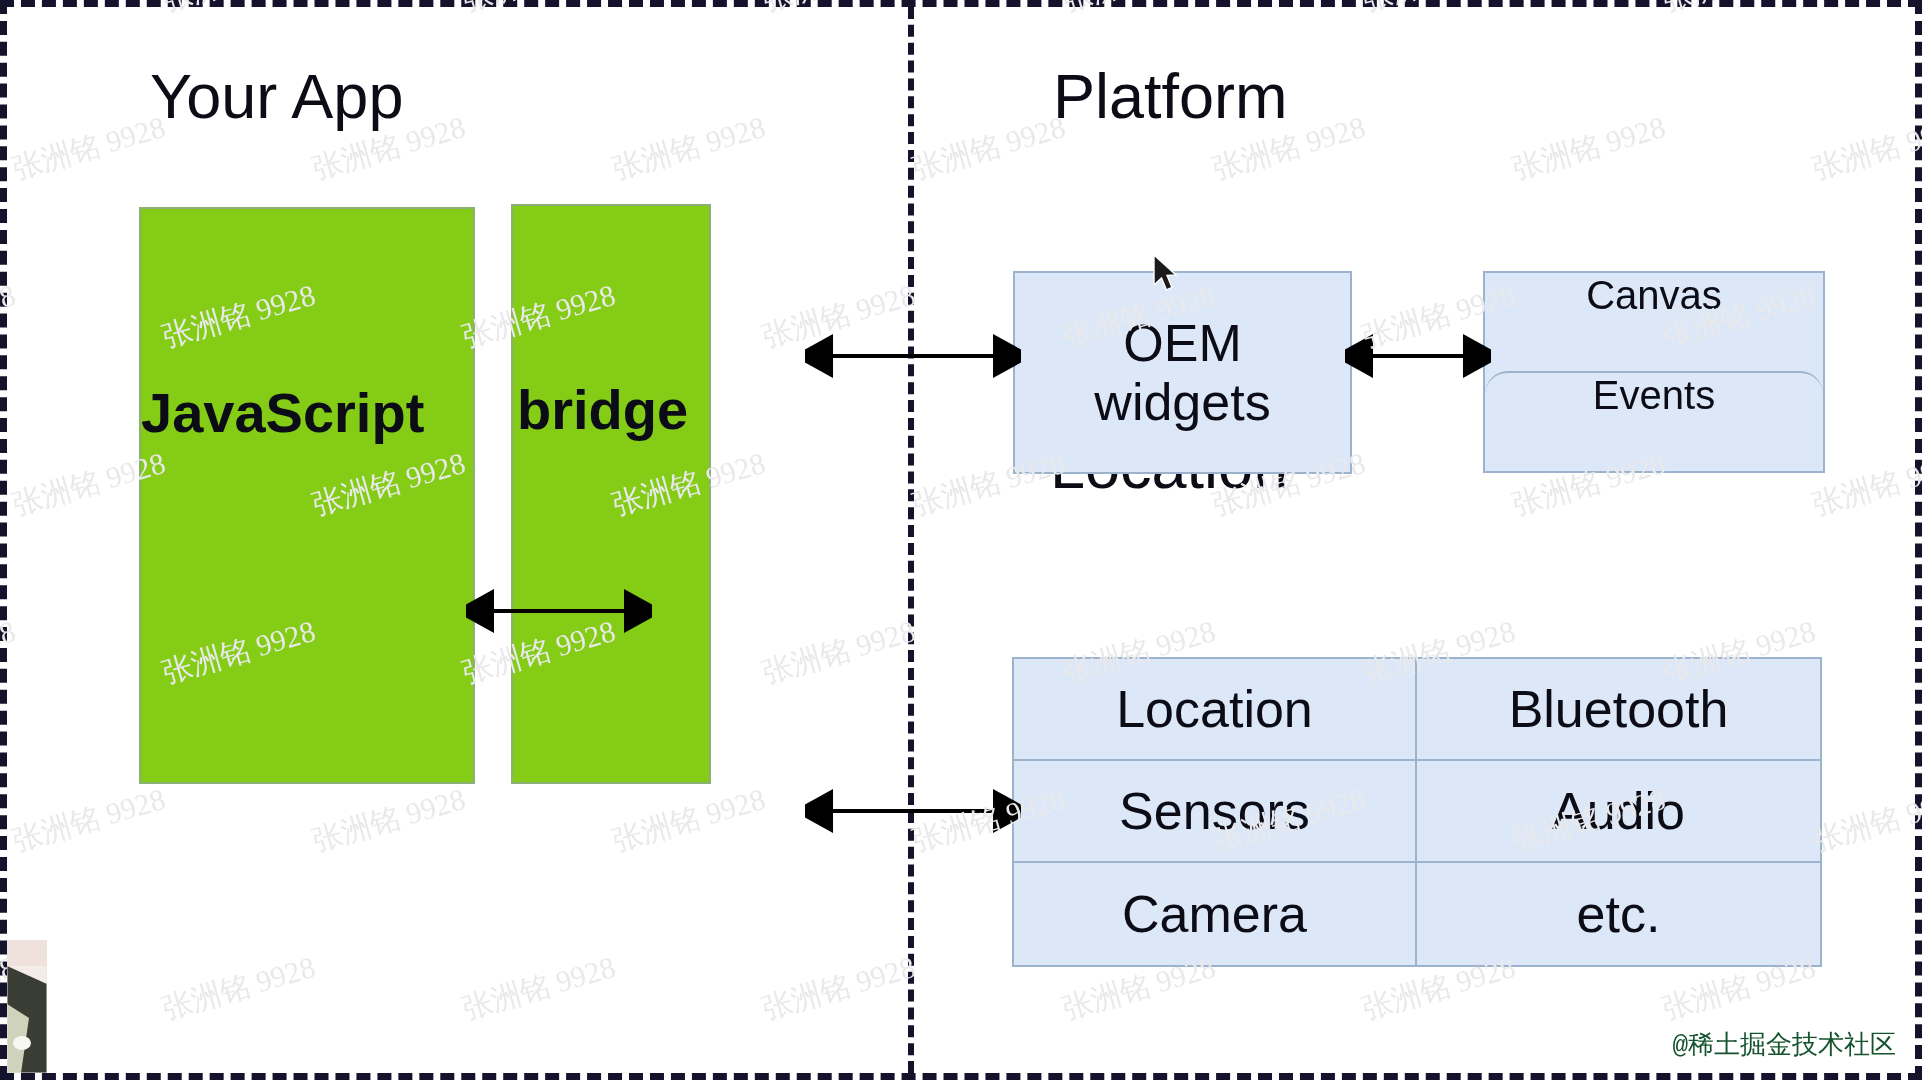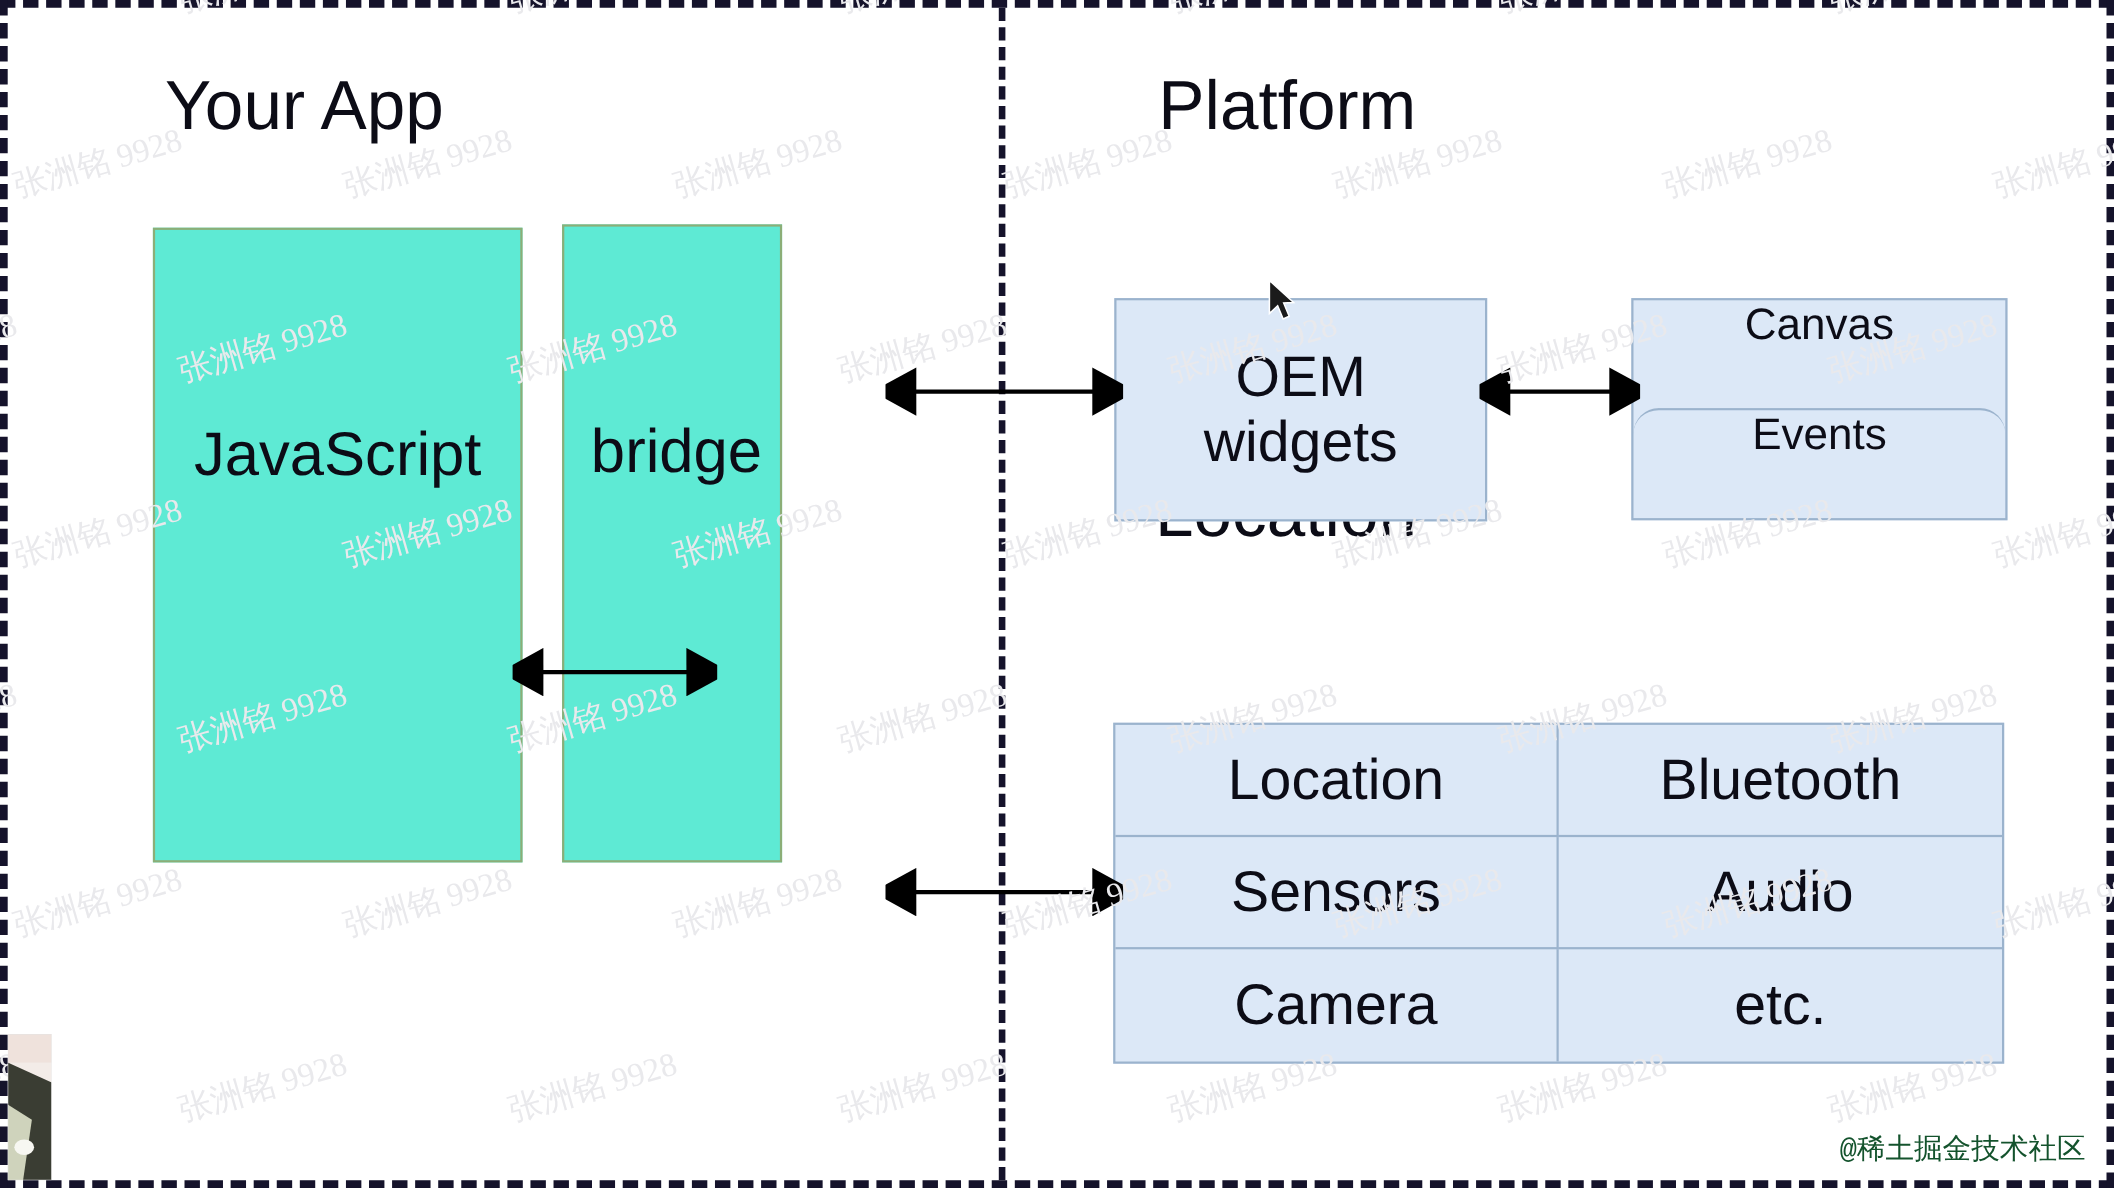--- a/index.html
+++ b/index.html
@@ -48,25 +48,26 @@
     white-space:nowrap;
     z-index:4;
   }
   #title-your-app{left:150px;top:60px;}
   #title-platform{left:1053px;top:60px;}
   #title-services{left:1050px;top:430px;}
 
   
   .green-box{
     position:absolute;
-    background:#5eead4;
+    background:#84cc16;
     border:2px solid #8cae77;
     box-sizing:border-box;
-    display:flex;align-items:center;justify-content:center;
-    z-index:4;
+    display:flex;align-items:center;
+    z-index:4;
+    font-weight:bold;
   }
   .green-box .bx-label{
     font-size:56px;color:#0c0c16;white-space:nowrap;
   }
   #box-javascript{left:139px;top:207px;width:336px;height:577px;}
   #box-javascript .bx-label{position:relative;top:-83px;}
   #box-bridge{left:511px;top:204px;width:200px;height:580px;}
   #box-bridge .bx-label{position:relative;top:-85px;left:4px;}
 
   

